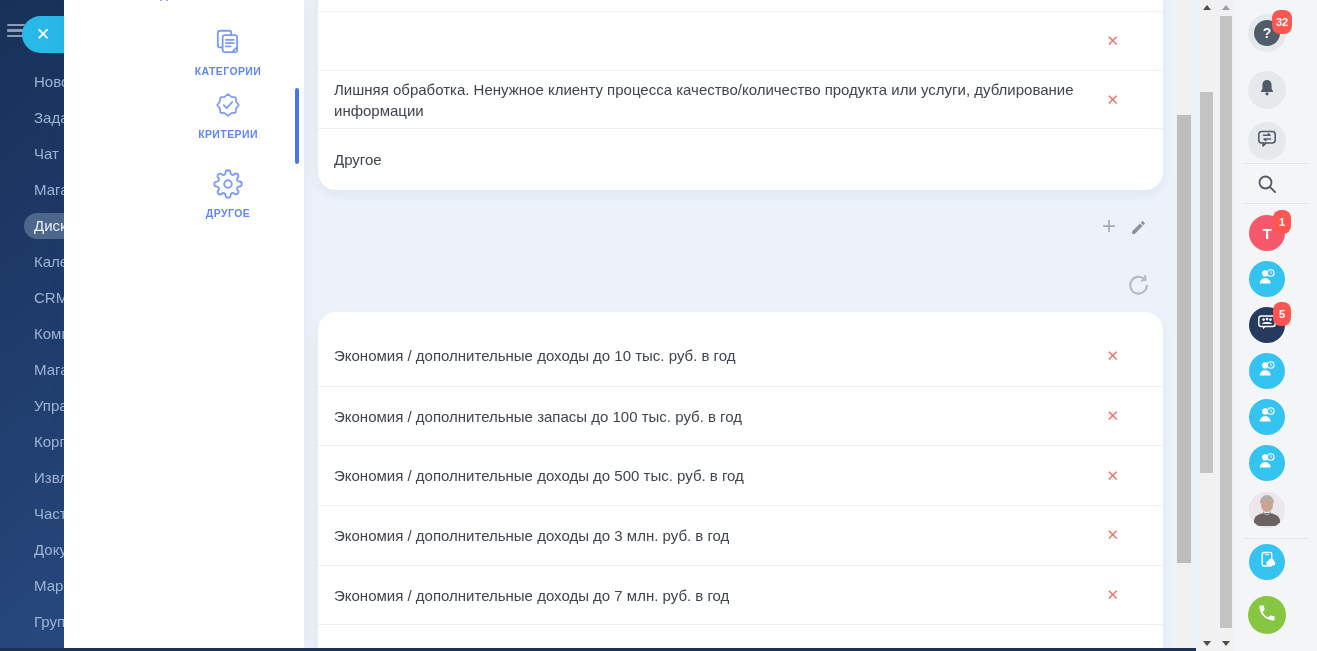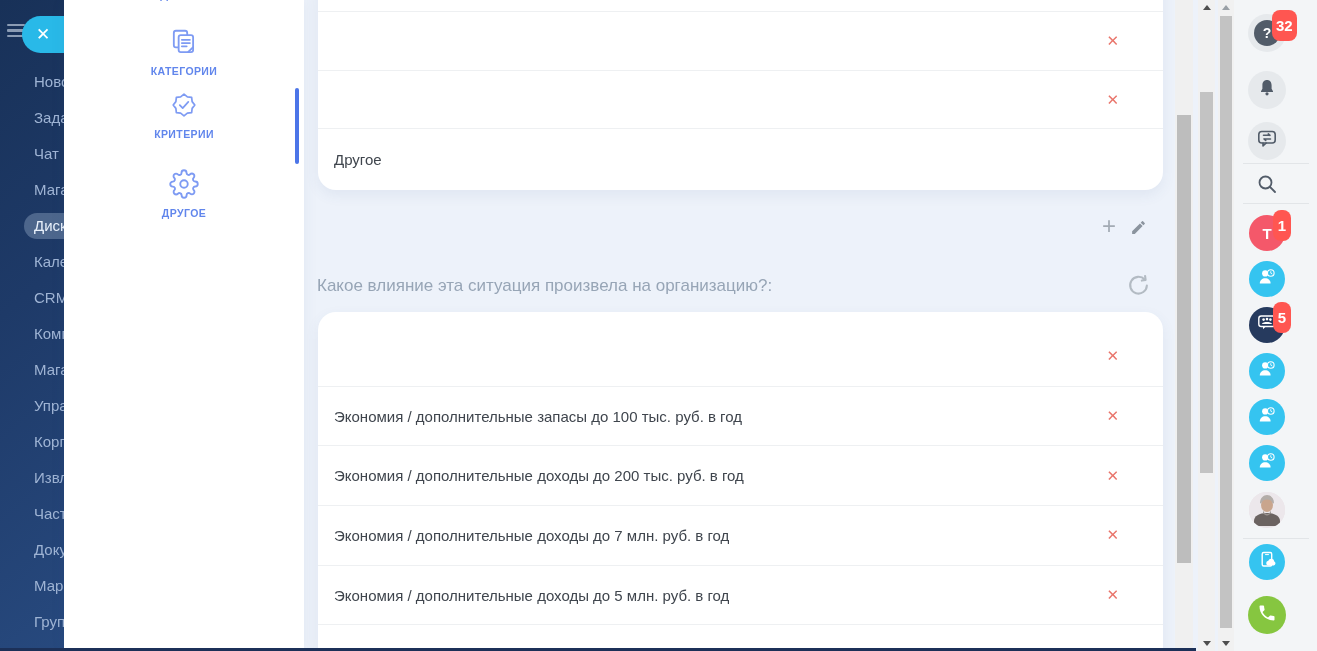--- a/index.html
+++ b/index.html
@@ -22,21 +22,21 @@
   
   .cyan-pill{position:absolute;left:22px;top:16px;width:62px;height:37px;border-radius:19px;
     background:#29b9e8;z-index:3;cursor:pointer;}
   .cyan-pill .x{position:absolute;left:14px;top:8px;color:#fff;font-size:17px;font-weight:400;}
 
   
   .module-panel{position:absolute;left:64px;top:0;width:240px;height:651px;background:#fff;z-index:4;
     overflow:hidden;box-shadow:0 0 14px rgba(50,80,130,.07);}
   .cut-label{position:absolute;top:-11px;left:0;width:100%;text-align:center;color:#6488ea;
     font-size:11px;font-weight:600;letter-spacing:.5px;}
-  .m-item{position:absolute;left:0;width:100%;text-align:center;cursor:pointer;}
+  .m-item{position:absolute;left:0;width:100%;text-align:center;cursor:pointer;padding-left:44px;}
   .m-item .m-icon{display:inline-block;width:30px;height:30px;}
   .m-item .m-label{display:block;margin-top:4px;color:#6186ec;font-size:10.5px;font-weight:600;letter-spacing:.4px;}
   .m-cat{top:27px;} .m-crit{top:90px;} .m-other{top:169px;}
   .active-bar{position:absolute;right:5px;top:88px;width:4px;height:76px;border-radius:2px;background:#4c75e8;}
 
   
   .card{position:absolute;background:#fff;border-radius:18px;
     box-shadow:0 5px 14px rgba(60,90,140,.08);}
   .top-card{left:318px;top:-49px;width:845px;height:239px;}
   .impact-card{left:318px;top:312px;width:845px;height:400px;padding-top:14px;box-sizing:border-box;}
@@ -76,22 +76,22 @@
   .arr-down{bottom:5px;border-top:5px solid #4e4e4e;}
   .arr-up.lt{border-bottom-color:#9aa0a6;}
 
   
   .rail{position:absolute;left:1234px;top:0;width:83px;height:651px;background:#f3f5f7;z-index:6;}
   .halo{position:absolute;left:14px;width:38px;height:38px;border-radius:50%;background:#e6e9ec;
     display:flex;align-items:center;justify-content:center;cursor:pointer;}
   .rail .halo{left:14px;}
   .circle{position:absolute;left:15px;width:36px;height:36px;border-radius:50%;
     display:flex;align-items:center;justify-content:center;cursor:pointer;}
-  .badge{position:absolute;min-width:10px;height:31px;padding:0 4px;border-radius:8px;background:#ff5651;
-    color:#fff;font-size:15px;font-weight:700;display:flex;align-items:center;justify-content:center;z-index:2;}
+  .badge{position:absolute;min-width:10px;height:24px;padding:0 4px;border-radius:8px;background:#ff5651;
+    color:#fff;font-size:11px;font-weight:700;display:flex;align-items:center;justify-content:center;z-index:2;}
   .divider{position:absolute;left:9px;width:66px;height:1px;background:#e2e5e8;}
   .help-core{width:26px;height:26px;border-radius:50%;background:#525c69;color:#fff;font-size:14px;
     font-weight:700;display:flex;align-items:center;justify-content:center;}
   .av-pink{background:#f4586a;color:#fff;font-size:15px;font-weight:600;}
   .av-cyan{background:#35c4f0;}
   .av-navy{background:#263a5e;}
   .av-green{background:#86c640;width:38px;height:38px;left:14px;}
   .av-photo{background:#e9e4e8;overflow:hidden;}
 
   
@@ -169,60 +169,61 @@
 
     <div class="active-bar"></div>
   </div>
 
   <div class="card top-card">
     <div class="row row0"></div>
     <div class="row row1">
       <button class="remove-x"><span>✕</span></button>
     </div>
     <div class="row row2">
+      <span>Лишняя обработка. Ненужное клиенту процесса качество/количество продукта или услуги, дублирование информации</span>
       <button class="remove-x"><span>✕</span></button>
     </div>
     <div class="row row3">
       <span>Другое</span>
     </div>
   </div>
 
   <button class="plus-btn"><span>+</span></button>
   <span class="pencil-btn">
     <svg viewBox="0 0 24 24" width="17" height="17" fill="#8b949e">
       <path d="M3 17.25V21h3.75L17.81 9.94l-3.75-3.75L3 17.25zM20.71 7.04a.996.996 0 0 0 0-1.41l-2.34-2.34a.996.996 0 0 0-1.41 0l-1.83 1.83 3.75 3.75 1.83-1.83z"></path>
     </svg>
   </span>
 
-  <div class="question">Какое влияние эта ситуация произвела на организацию?:</div>
   <span class="refresh-btn">
     <svg viewBox="0 0 22 22" width="23" height="23" fill="none" stroke="#b3bbc3" stroke-width="2" stroke-linecap="round" stroke-linejoin="round">
       <path d="M16.9 5.3 A8 8 0 1 0 19 11"></path>
       <path d="M17.3 1.9 L17.8 5.6 L14.2 6.3"></path>
     </svg>
   </span>
 
   <div class="card impact-card">
     <div class="row">
+      <span>Экономия / дополнительные доходы до 10 тыс. руб. в год</span>
       <button class="remove-x"><span>✕</span></button>
     </div>
     <div class="row">
       <span>Экономия / дополнительные запасы до 100 тыс. руб. в год</span>
       <button class="remove-x"><span>✕</span></button>
     </div>
     <div class="row">
-      <span>Экономия / дополнительные доходы до 200 тыс. руб. в год</span>
+      <span>Экономия / дополнительные доходы до 500 тыс. руб. в год</span>
+      <button class="remove-x"><span>✕</span></button>
+    </div>
+    <div class="row">
+      <span>Экономия / дополнительные доходы до 3 млн. руб. в год</span>
       <button class="remove-x"><span>✕</span></button>
     </div>
     <div class="row">
       <span>Экономия / дополнительные доходы до 7 млн. руб. в год</span>
-      <button class="remove-x"><span>✕</span></button>
-    </div>
-    <div class="row">
-      <span>Экономия / дополнительные доходы до 5 млн. руб. в год</span>
       <button class="remove-x"><span>✕</span></button>
     </div>
     <div class="row">
       <span>Экономия / дополнительные доходы до 10 млн. руб. в год</span>
       <button class="remove-x"><span>✕</span></button>
     </div>
   </div>
 
   <div class="sbar sb-inner">
       <div class="thumb"></div>

